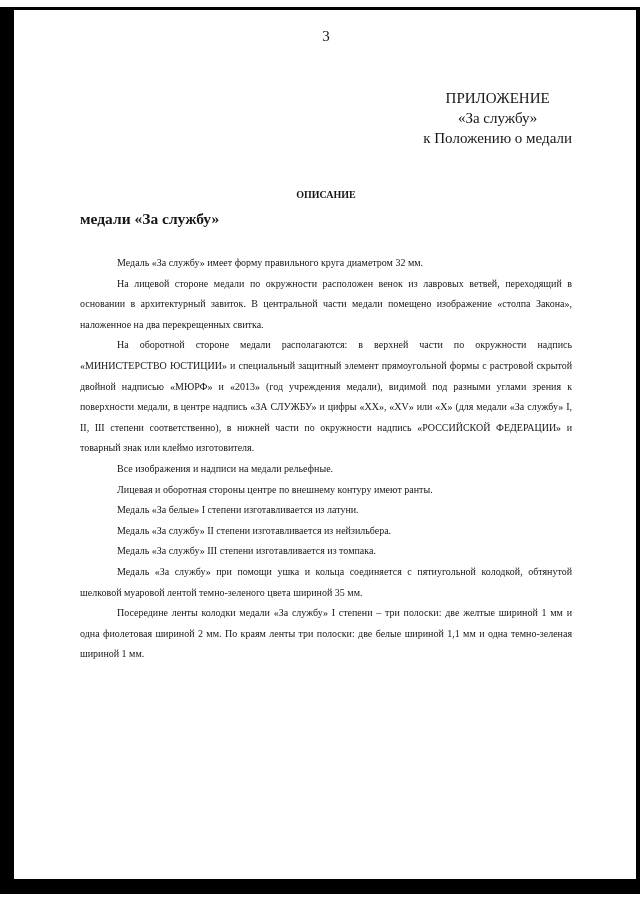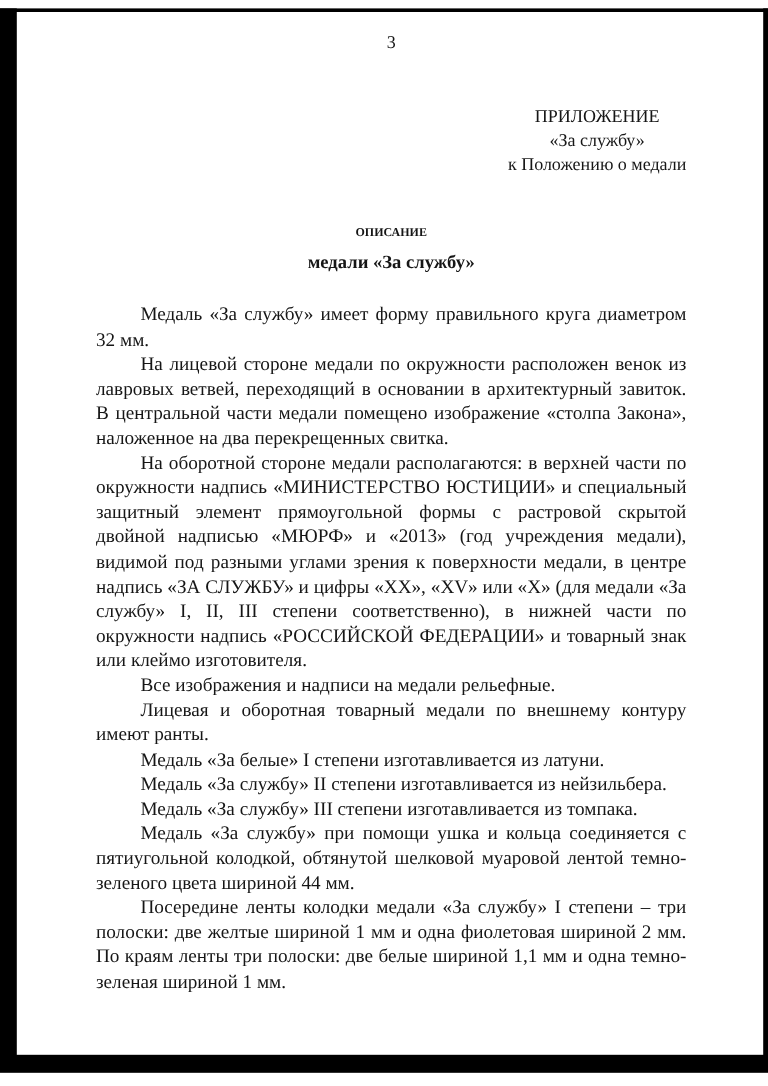--- a/index.html
+++ b/index.html
@@ -45,28 +45,28 @@
 
   .title {
     margin-top: 36px;
     text-align: center;
     font-weight: bold;
     font-size: 10px;
     line-height: 21px;
   }
   .subtitle {
     margin-top: 3px;
-    text-align: center;
+    text-align: left;
     font-weight: bold;
     font-size: 15.5px;
     line-height: 21px;
   }
   .body {
     margin-top: 24px;
-    font-size: 16px;
+    font-size: 10px;
     line-height: 20.6px;
     text-align: justify;
   }
   .body p {
     margin: 0;
     padding: 0;
     text-indent: 37px;
   }
 </style>
 </head>
@@ -90,21 +90,21 @@
     </div>
 
     <div class="title">ОПИСАНИЕ</div>
     <div class="subtitle">медали «За службу»</div>
 
     <div class="body">
       <p>Медаль «За службу» имеет форму правильного круга диаметром 32 мм.</p>
       <p>На лицевой стороне медали по окружности расположен венок из лавровых ветвей, переходящий в основании в архитектурный завиток. В центральной части медали помещено изображение «столпа Закона», наложенное на два перекрещенных свитка.</p>
       <p>На оборотной стороне медали располагаются: в верхней части по окружности надпись «МИНИСТЕРСТВО ЮСТИЦИИ» и специальный защитный элемент прямоугольной формы с растровой скрытой двойной надписью «МЮРФ» и «2013» (год учреждения медали), видимой под разными углами зрения к поверхности медали, в центре надпись «ЗА СЛУЖБУ» и цифры «XX», «XV» или «X» (для медали «За службу» I, II, III степени соответственно), в нижней части по окружности надпись «РОССИЙСКОЙ ФЕДЕРАЦИИ» и товарный знак или клеймо изготовителя.</p>
       <p>Все изображения и надписи на медали рельефные.</p>
-      <p>Лицевая и оборотная товарный медали по внешнему контуру имеют ранты.</p>
+      <p>Лицевая и оборотная стороны центре по внешнему контуру имеют ранты.</p>
       <p>Медаль «За белые» I степени изготавливается из латуни.</p>
       <p>Медаль «За службу» II степени изготавливается из нейзильбера.</p>
       <p>Медаль «За службу» III степени изготавливается из томпака.</p>
-      <p>Медаль «За службу» при помощи ушка и кольца соединяется с пятиугольной колодкой, обтянутой шелковой муаровой лентой темно-зеленого цвета шириной 44 мм.</p>
+      <p>Медаль «За службу» при помощи ушка и кольца соединяется с пятиугольной колодкой, обтянутой шелковой муаровой лентой темно-зеленого цвета шириной 35 мм.</p>
       <p>Посередине ленты колодки медали «За службу» I степени – три полоски: две желтые шириной 1 мм и одна фиолетовая шириной 2 мм. По краям ленты три полоски: две белые шириной 1,1 мм и одна темно-зеленая шириной 1 мм.</p>
     </div>
   </div>
 </div>
 
 </body></html>

